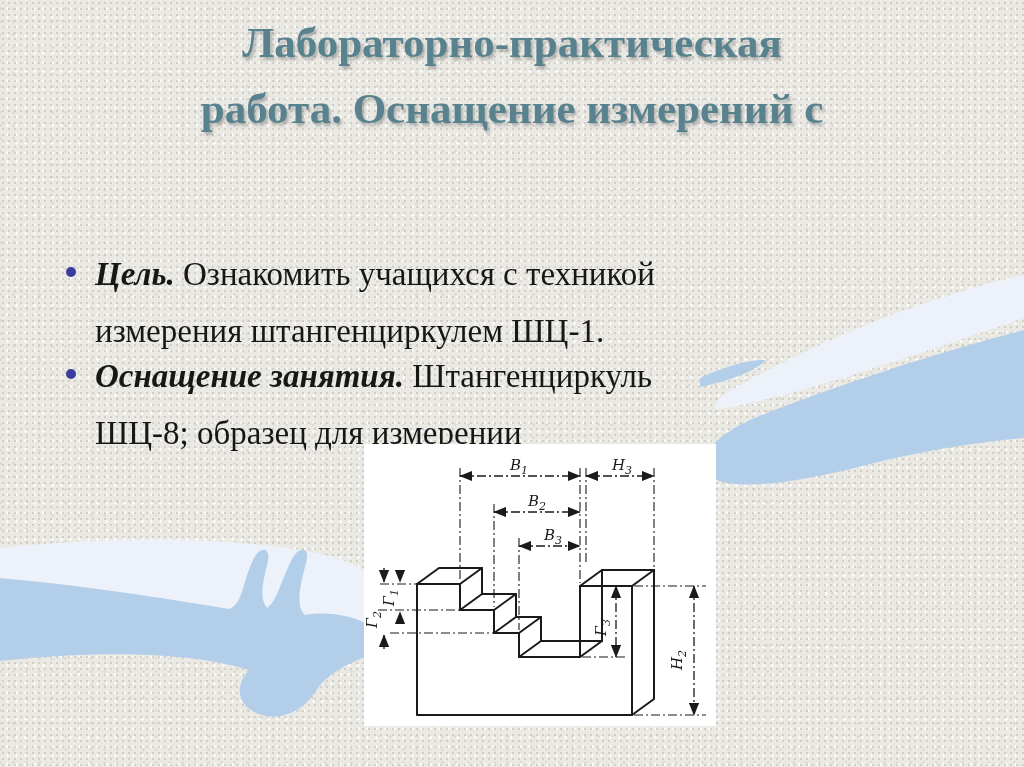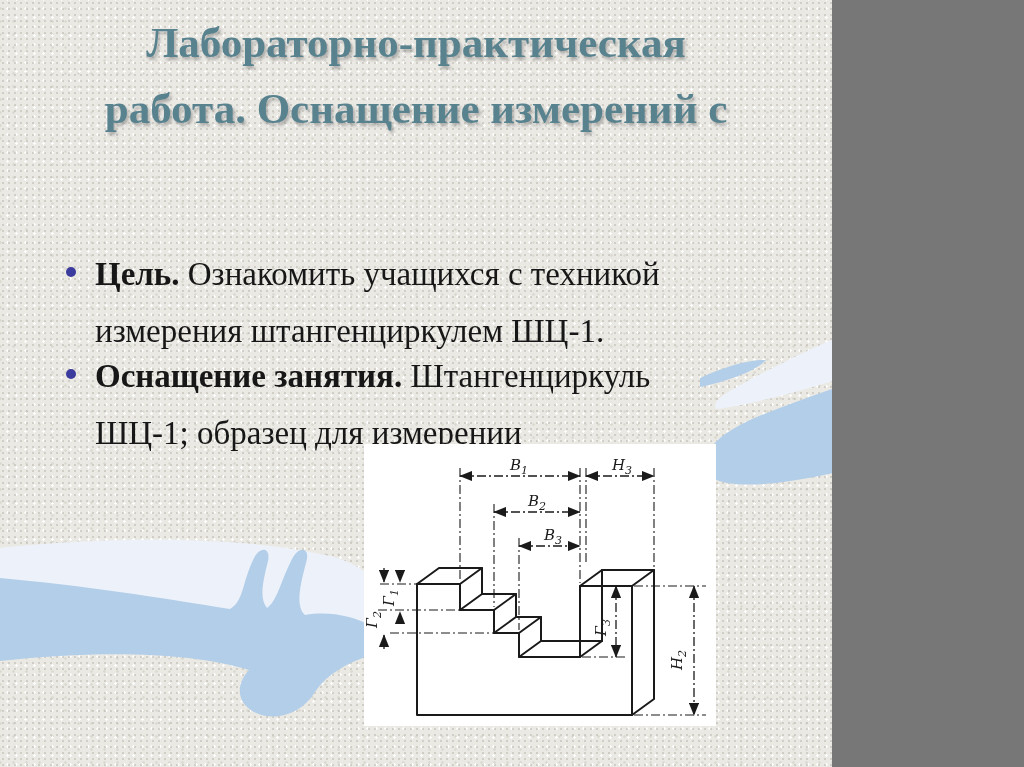--- a/index.html
+++ b/index.html
@@ -1,36 +1,36 @@
 <!DOCTYPE html>
 <html><head>
 <meta charset="utf-8">
 <style>
   html,body{margin:0;padding:0;background:#777;}
   .slide{
-    position:relative;width:832px;height:767px;overflow:hidden;
+    position:relative;width:1024px;height:767px;overflow:hidden;
     font-family:"Liberation Serif",serif;
     background-color:#eae9e4;
     background-image:
       radial-gradient(rgba(186,184,174,.55) 1px, transparent 1.3px),
       radial-gradient(rgba(255,255,255,.95) 1px, transparent 1.3px),
       radial-gradient(rgba(202,200,190,.45) 1.2px, transparent 1.5px);
     background-size:6px 6px, 9px 9px, 13px 13px;
     background-position:0 0, 3px 4px, 7px 2px;
   }
   .bg-deco{position:absolute;left:0;top:0;width:1024px;height:767px;pointer-events:none;}
   .title{
     position:absolute;left:30px;right:30px;top:10px;text-align:center;
     font-weight:bold;font-size:43px;line-height:66px;color:#59828f;
     text-shadow:2px 3px 3px rgba(105,105,105,.45);
   }
   .bullet{position:absolute;left:64px;width:880px;color:#171717;font-size:33px;line-height:57px;}
   .bullet .dot{position:absolute;left:2px;top:21px;width:10px;height:10px;border-radius:50%;background:#3c3c9e;}
   .bullet .bl{margin-left:31px;white-space:nowrap;}
-  .bullet .lead{font-weight:bold;}
+  .bullet .lead{font-weight:bold;font-style:italic;}
   .b1{top:246px;}
   .b2{top:348px;}
   .panel{position:absolute;left:364px;top:444px;width:352px;height:282px;background:#ffffff;}
   .panel svg{display:block;width:100%;height:100%;}
   .pl{fill:none;stroke:#1a1a1a;stroke-width:2;stroke-linejoin:round;stroke-linecap:round;}
   .dim{fill:none;stroke:#1a1a1a;stroke-width:1.3;stroke-dasharray:9 3 2 3;}
   .ext{fill:none;stroke:#1a1a1a;stroke-width:1.1;stroke-dasharray:9 3 2 3;}
   .lbl{font-family:"DejaVu Serif",serif;font-style:italic;font-size:15px;fill:#1a1a1a;}
   .lbl .sub{font-size:11px;}
   #ar path{fill:#1a1a1a;}
@@ -71,21 +71,21 @@
 
   <div class="bullet b1">
     <span class="dot"></span>
     <div class="bl"><span class="lead">Цель.</span><span> Ознакомить учащихся с техникой</span></div>
     <div class="bl"><span class="lead"></span><span>измерения штангенциркулем ШЦ-1.</span></div>
   </div>
 
   <div class="bullet b2">
     <span class="dot"></span>
     <div class="bl"><span class="lead">Оснащение занятия.</span><span> Штангенциркуль</span></div>
-    <div class="bl"><span class="lead"></span><span>ШЦ-1; образец для измерении</span></div>
+    <div class="bl"><span class="lead"></span><span>ШЦ-8; образец для измерении</span></div>
   </div>
 
   <div class="panel">
     <svg viewBox="0 0 352 282">
       <defs>
         <marker id="ar" viewBox="0 0 10 8" refX="9.5" refY="4" markerWidth="10" markerHeight="8" orient="auto-start-reverse">
           <path d="M0 0 L10 4 L0 8 Z"></path>
         </marker>
       </defs>
 

